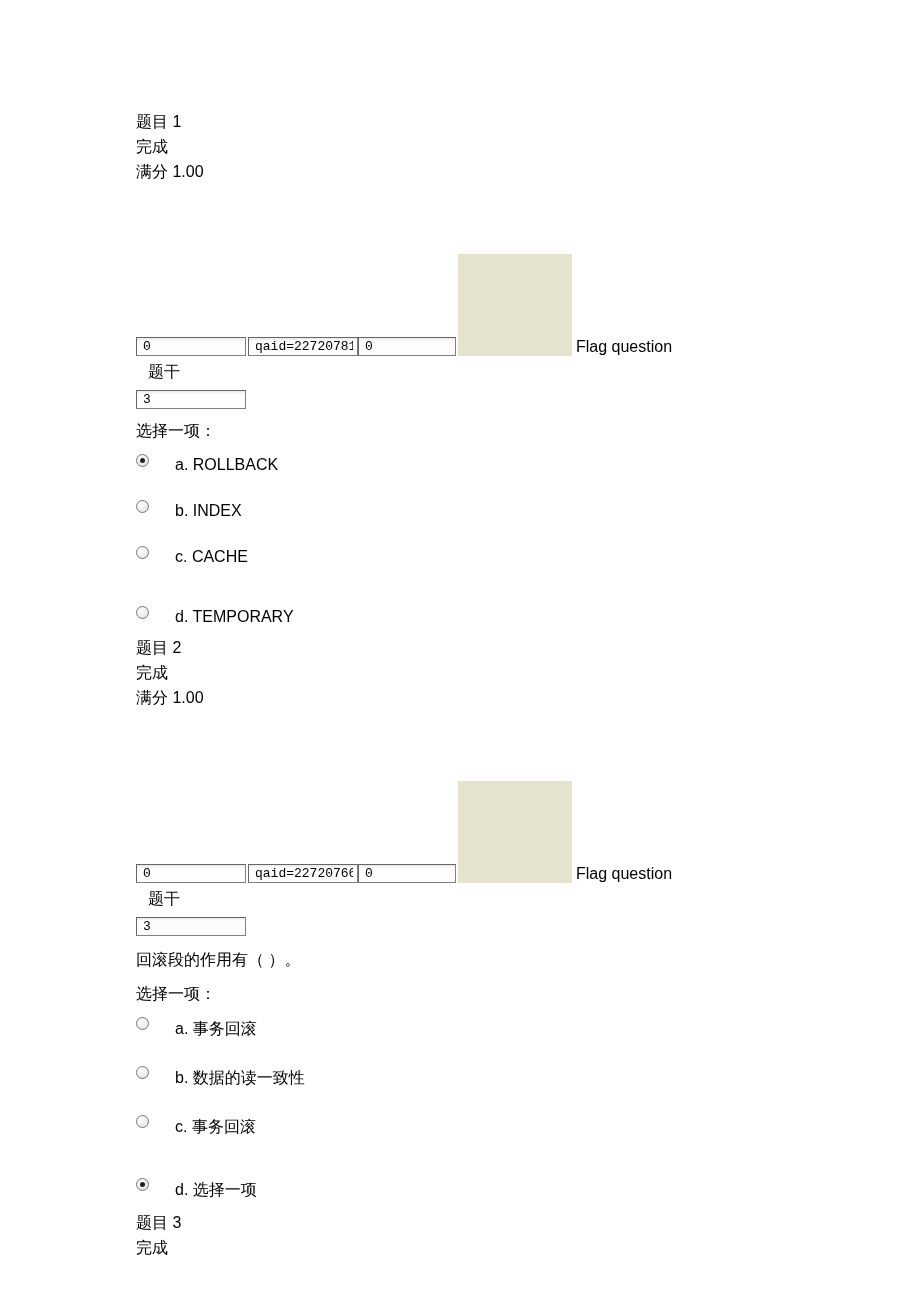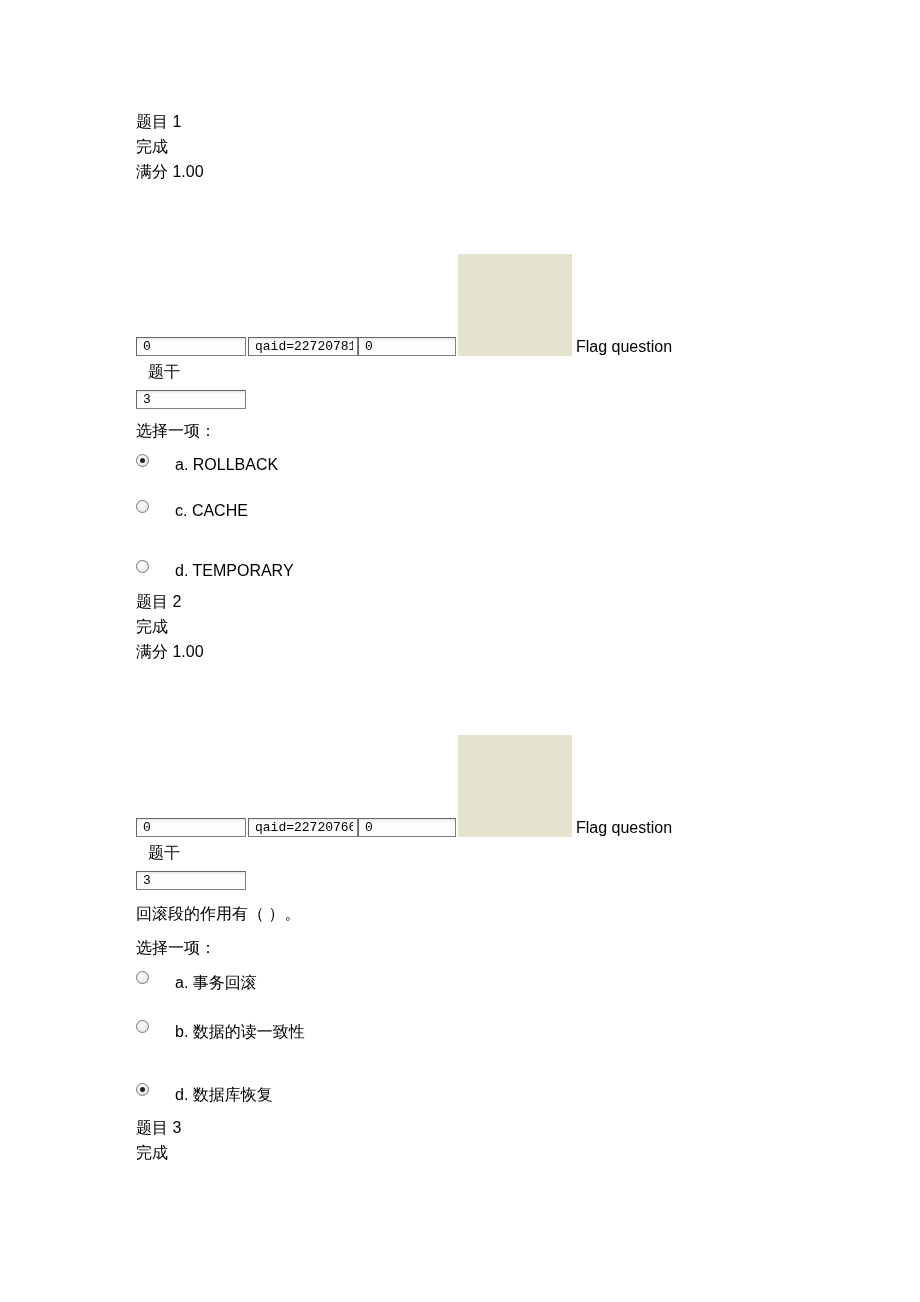--- a/index.html
+++ b/index.html
@@ -102,20 +102,24 @@
   <div class="stem-input-row">
     <input class="text-input inp-a" value="3" style="">
   </div>
   <div class="choose-label">选择一项：</div>
   <div class="option-row">
     <span class="radio checked"></span>
     <span class="option-text">a. ROLLBACK</span>
   </div>
   <div class="option-row">
     <span class="radio"></span>
+    <span class="option-text">b. INDEX</span>
+  </div>
+  <div class="option-row">
+    <span class="radio"></span>
     <span class="option-text">c. CACHE</span>
   </div>
   <div class="option-row">
     <span class="radio"></span>
     <span class="option-text">d. TEMPORARY</span>
   </div>
 </div>
 
 <div class="question-block">
   <div class="q-header">
@@ -138,22 +142,26 @@
   <div class="choose-label">选择一项：</div>
   <div class="option-row">
     <span class="radio"></span>
     <span class="option-text">a.  事务回滚</span>
   </div>
   <div class="option-row">
     <span class="radio"></span>
     <span class="option-text">b.  数据的读一致性</span>
   </div>
   <div class="option-row">
+    <span class="radio"></span>
+    <span class="option-text">c.  事务回滚</span>
+  </div>
+  <div class="option-row">
     <span class="radio checked"></span>
-    <span class="option-text">d.  数据库恢复</span>
+    <span class="option-text">d.  选择一项</span>
   </div>
 </div>
 
 <div class="question-block">
   <div class="q-header">
     <span class="q-title">题目 3</span>
     <span class="q-status">完成</span>
   </div>
 </div>
 

